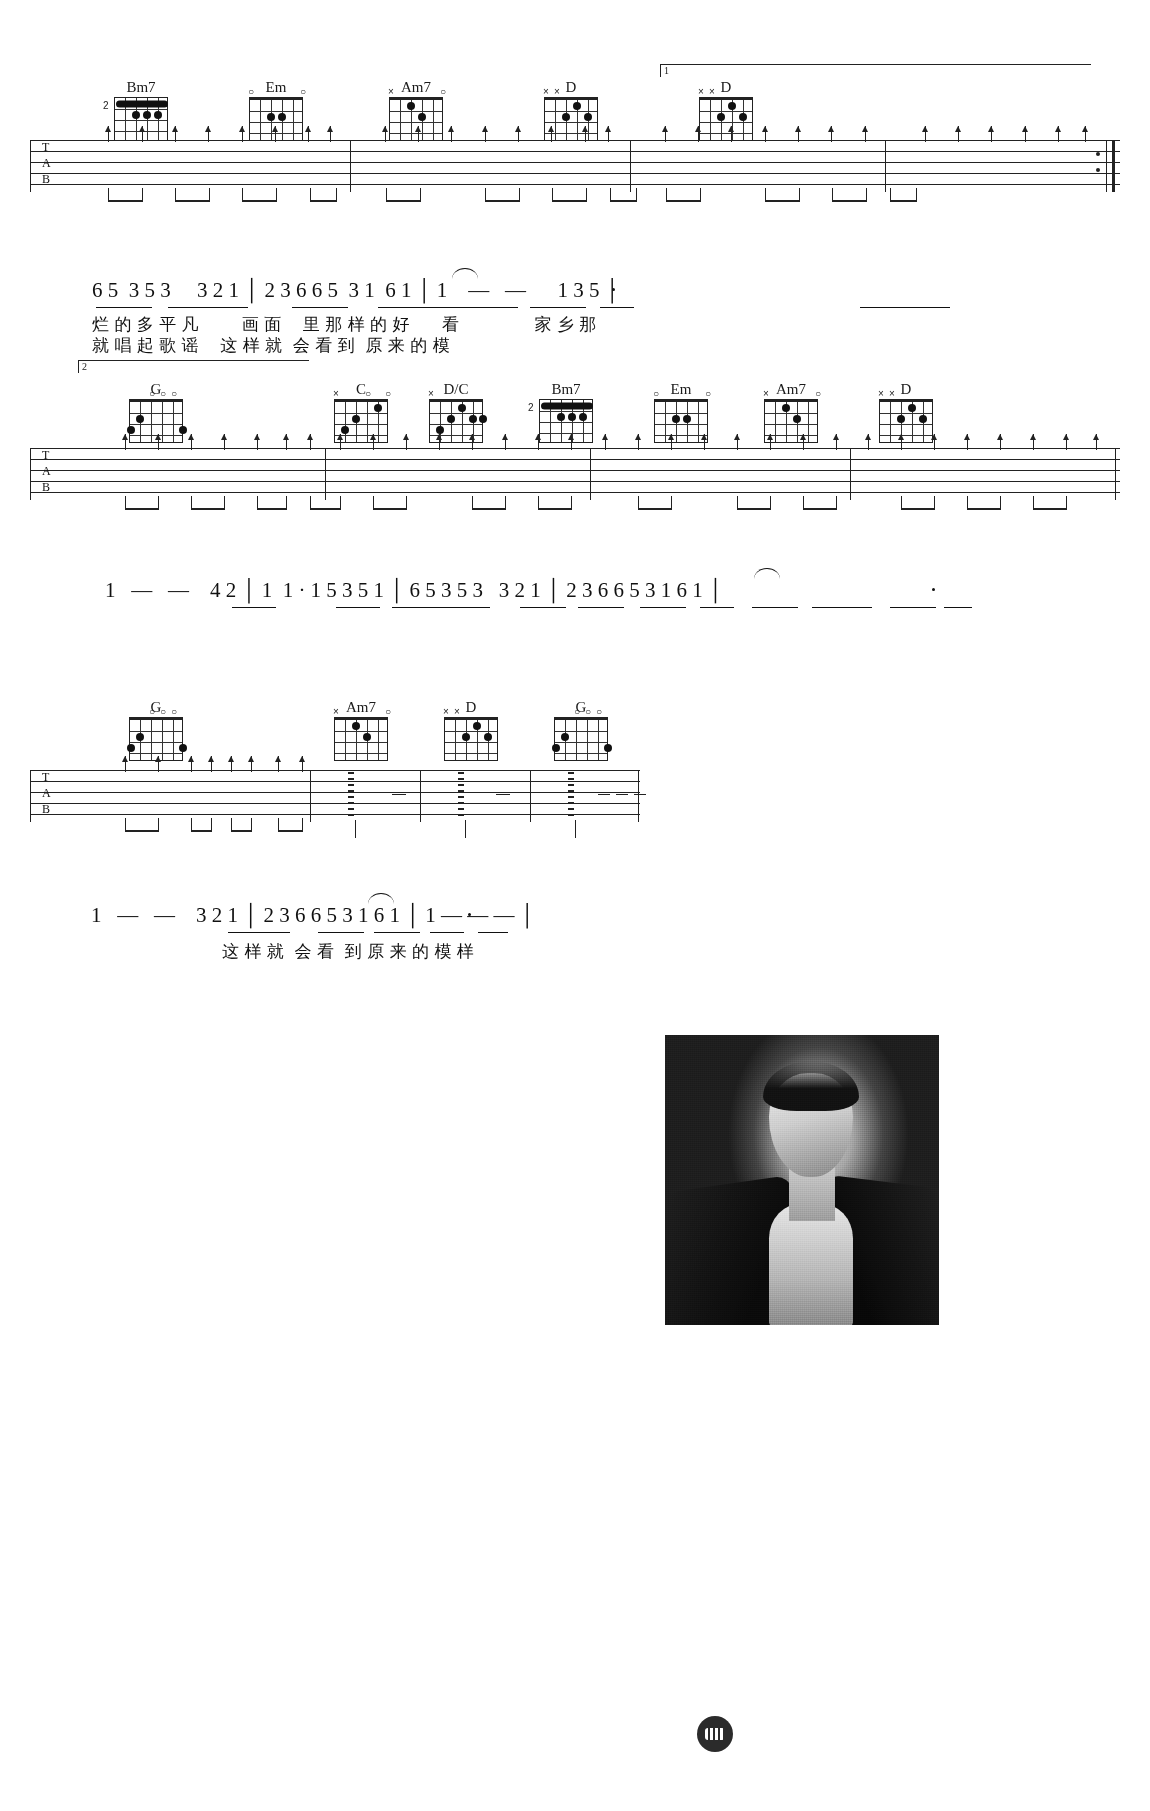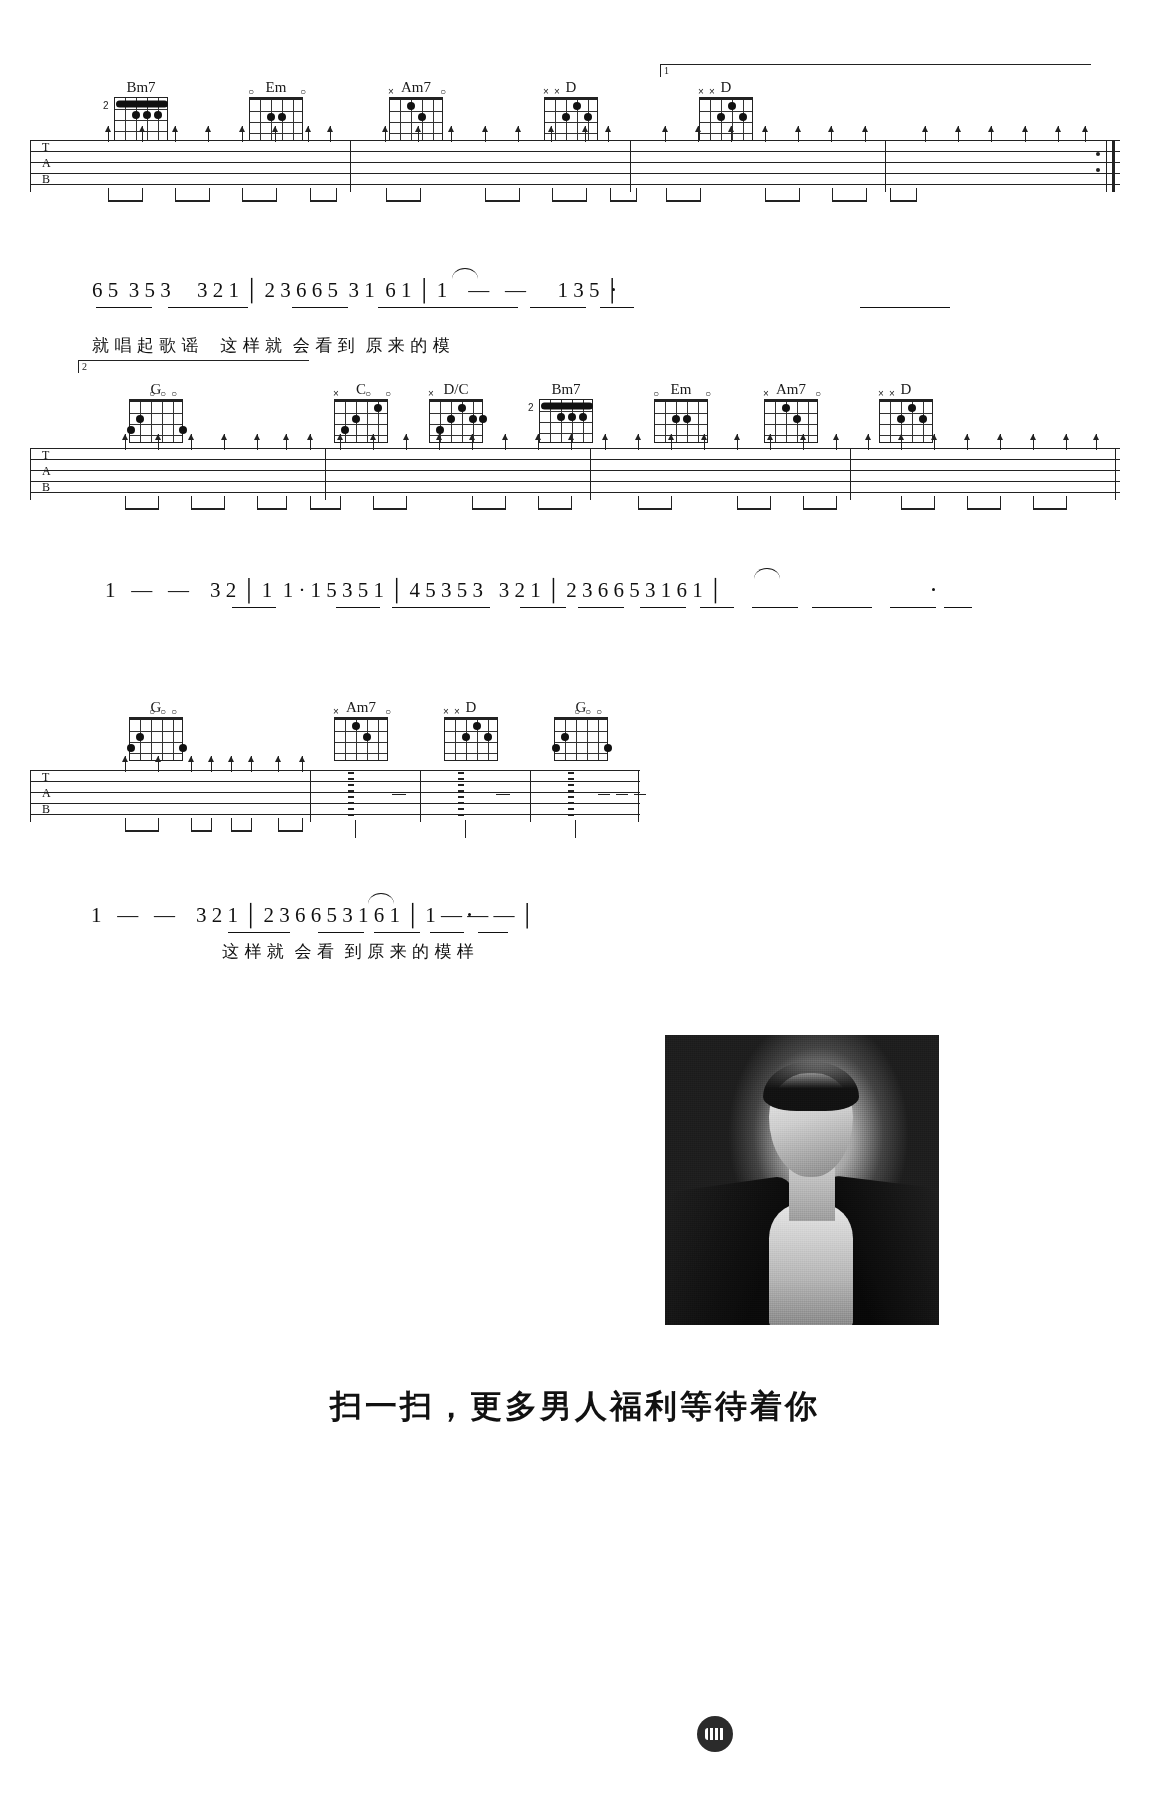--- a/index.html
+++ b/index.html
@@ -495,20 +495,21 @@
   <div class="underbar" style="left:96px; top:307px; width:56px;"></div>
   <div class="underbar" style="left:168px; top:307px; width:80px;"></div>
   <div class="underbar" style="left:292px; top:307px; width:56px;"></div>
   <div class="underbar" style="left:378px; top:307px; width:140px;"></div>
   <div class="underbar" style="left:530px; top:307px; width:56px;"></div>
   <div class="underbar" style="left:600px; top:307px; width:34px;"></div>
   <div class="underbar" style="left:860px; top:307px; width:90px;"></div>
   <div class="tie" style="left:452px; top:268px;"></div>
   <div class="augdot" style="left:612px; top:288px;"></div>
 
+  <div class="lyricline" style="left:92px; top:313px;">烂 的 多 平 凡        画 面    里 那 样 的 好      看              家 乡 那</div>
   <div class="lyricline" style="left:92px; top:334px;">就 唱 起 歌 谣    这 样 就  会 看 到  原 来 的 模</div>
 
   <div class="system" style="left:30px; top:360px; width:1090px; height:230px;">
 
     <div class="volta" style="left:48px; top:0px; width:230px;">
       <span>2</span>
     </div>
 
     <div class="chord" style="left:95px; top:22px;">
       <div class="cname">G</div>
@@ -724,21 +725,21 @@
       <div class="stem" style="left:904px; top:136px; height:14px;"></div>
       <div class="stem" style="left:937px; top:136px; height:14px;"></div>
       <div class="beam" style="left:937px; top:148px; width:33px;"></div>
       <div class="stem" style="left:970px; top:136px; height:14px;"></div>
       <div class="stem" style="left:1003px; top:136px; height:14px;"></div>
       <div class="beam" style="left:1003px; top:148px; width:33px;"></div>
       <div class="stem" style="left:1036px; top:136px; height:14px;"></div>
     </div>
   </div>
 
-  <div class="numline" style="left:105px; top:578px;">1   —   —    3 2 │ 1  1 · 1 5 3 5 1 │ 4 5 3 5 3   3 2 1 │ 2 3 6 6 5 3 1 6 1 │</div>
+  <div class="numline" style="left:105px; top:578px;">1   —   —    4 2 │ 1  1 · 1 5 3 5 1 │ 6 5 3 5 3   3 2 1 │ 2 3 6 6 5 3 1 6 1 │</div>
   <div class="underbar" style="left:232px; top:607px; width:44px;"></div>
   <div class="underbar" style="left:336px; top:607px; width:44px;"></div>
   <div class="underbar" style="left:392px; top:607px; width:98px;"></div>
   <div class="underbar" style="left:520px; top:607px; width:46px;"></div>
   <div class="underbar" style="left:578px; top:607px; width:46px;"></div>
   <div class="underbar" style="left:640px; top:607px; width:46px;"></div>
   <div class="underbar" style="left:700px; top:607px; width:34px;"></div>
   <div class="underbar" style="left:752px; top:607px; width:46px;"></div>
   <div class="underbar" style="left:812px; top:607px; width:60px;"></div>
   <div class="underbar" style="left:890px; top:607px; width:46px;"></div>
@@ -892,17 +893,16 @@
   <div class="photo">
     <div class="jacketL"></div>
     <div class="jacketR"></div>
     <div class="chest"></div>
     <div class="neck"></div>
     <div class="head"></div>
     <div class="hair"></div>
     <div class="grainy"></div>
   </div>
 
-  <div class="caption">扫一扫，更多男人福利等待着你</div>
 
   <div class="logo"></div>
 
 </div>
 
 </body></html>

